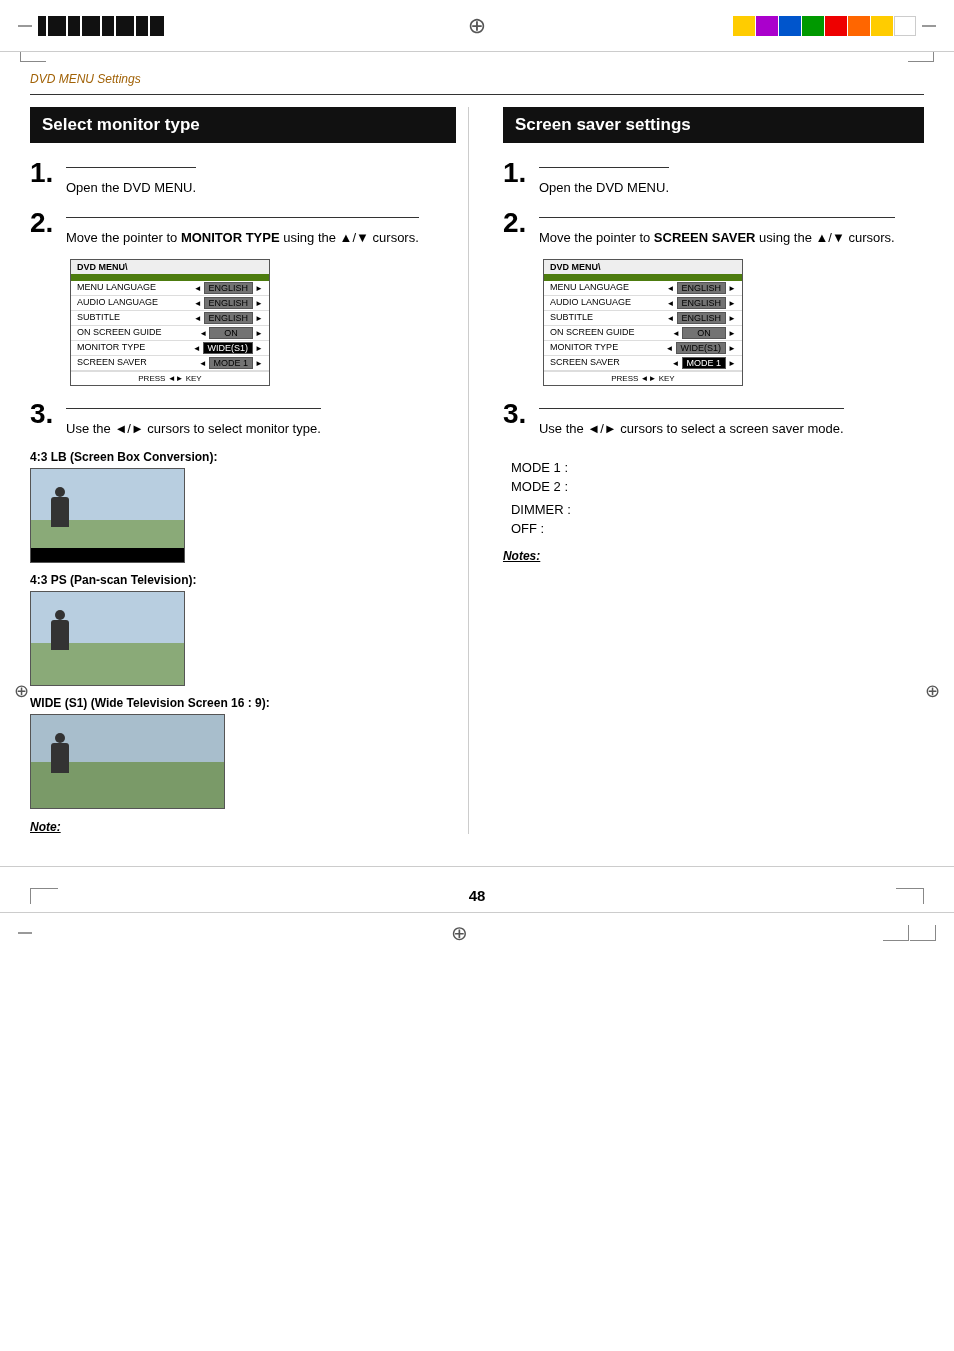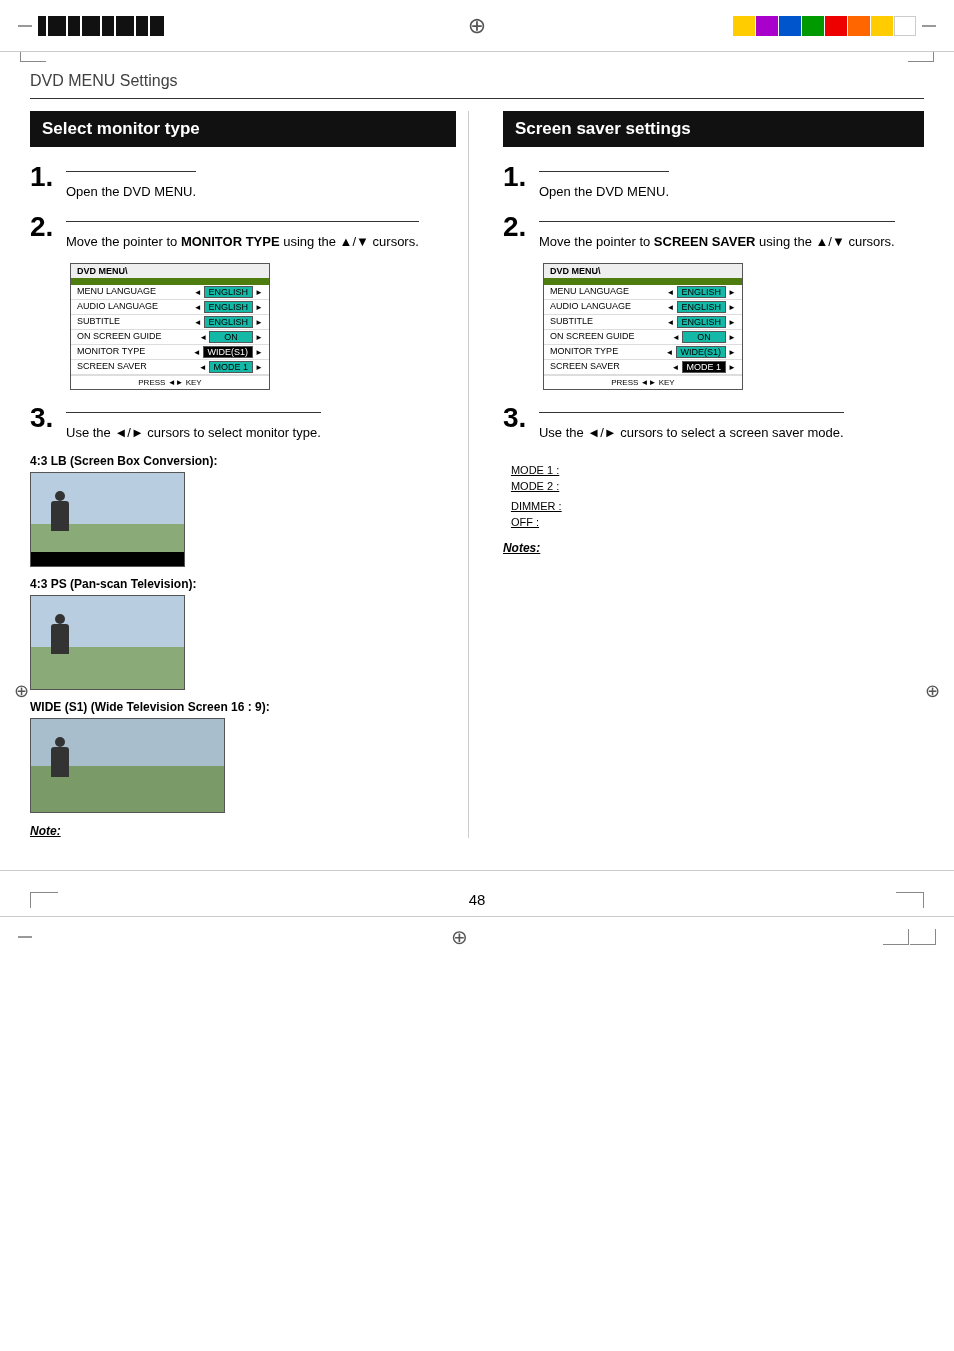--- a/index.html
+++ b/index.html
@@ -39,22 +39,23 @@
       margin: 0 auto;
       position: absolute;
       left: 50%;
       transform: translateX(-50%);
       color: #555;
     }
 
     
     .page-header {
       padding: 10px 30px 4px 30px;
-      font-size: 16px;
-      color: #404040;
+      font-style: italic;
+      font-size: 12px;
+      color: #a16207;
     }
 
     .main-content {
       display: flex;
       padding: 12px 18px;
       gap: 16px;
     }
 
     
     .left-col {
@@ -137,21 +138,21 @@
       align-items: center;
       gap: 2px;
       font-size: 9px;
     }
     .dvd-menu-value .arrow-l { font-size: 8px; }
     .dvd-menu-value .arrow-r { font-size: 8px; }
     .dvd-menu-value .val-box {
       border: 1px solid #555;
       padding: 0 4px;
       font-size: 9px;
-      background: #14b8a6;
+      background: #737373;
       min-width: 44px;
       text-align: center;
     }
     .dvd-menu-value .val-box.highlighted {
       background: #000;
       color: #fff;
     }
     .dvd-menu-footer {
       padding: 2px 6px;
       font-size: 8px;
@@ -233,22 +234,21 @@
     .note-label {
       font-style: italic;
       font-weight: bold;
       text-decoration: underline;
       font-size: 12px;
     }
 
     
     .mode-list {
       margin: 24px 0 12px 8px;
-      font-size: 11px;
-      text-decoration: underline;
+      font-size: 13px;
     }
     .mode-item {
       margin-bottom: 4px;
     }
 
     
     .wide-img { background: #b8cee0; }
     .wide-img .sky { height: 50%; background: #a8becc; }
     .wide-img .ground { height: 50%; background: #7a9a68; }
 
@@ -534,21 +534,21 @@
   </div>
 
 </div>
 
 <div style="display:flex;justify-content:flex-start;padding:20px 30px 0 30px;border-top:1px solid #ccc;margin-top:20px;">
   <div style="display:flex;align-items:center;justify-content:flex-start;width:100%;">
 
     <div style="display:flex;flex-direction:column;align-items:flex-start;margin-right:auto;">
       <div style="width:28px;height:16px;border-left:1.5px solid #888;border-top:1.5px solid #888;"></div>
     </div>
-    <div style="font-weight:normal;font-size:15px;">48</div>
+    <div style="font-weight:bold;font-size:15px;">48</div>
 
     <div style="display:flex;flex-direction:column;align-items:flex-end;margin-left:auto;">
       <div style="width:28px;height:16px;border-right:1.5px solid #888;border-top:1.5px solid #888;"></div>
     </div>
   </div>
 </div>
 
 <div style="display:flex;align-items:center;justify-content:space-between;padding:8px 18px;border-top:1px solid #ccc;margin-top:8px;">
 
   <div style="display:flex;gap:2px;">

